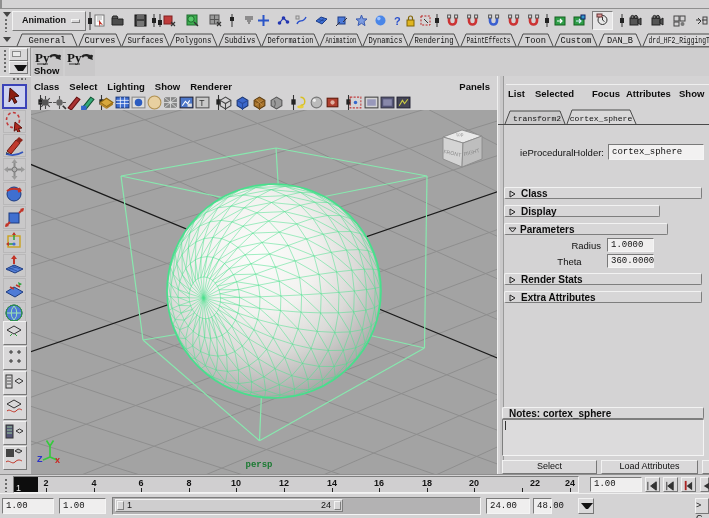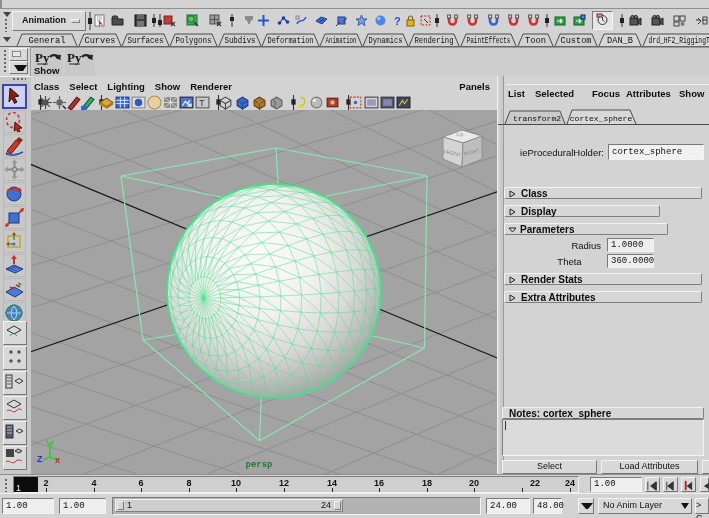--- a/index.html
+++ b/index.html
@@ -597,19 +597,18 @@
   <div class="abs fld" style="left:59px;top:4px;width:47px;height:16px;line-height:14px">1.00</div>
   <div class="abs bvI" style="left:112px;top:3px;width:369px;height:18px;background:#b3b2b3">
     <div class="abs bvO" style="left:2px;top:1px;width:228px;height:13px;background:#cfcecf">
       <div class="abs bvO" style="left:1px;top:1px;width:7px;height:9px;background:#d6d5d6"></div>
       <div class="abs" style="left:11px;top:0px;font-size:9px;color:#111">1</div>
       <div class="abs" style="right:11px;top:0px;font-size:9px;color:#111">24</div>
       <div class="abs bvO" style="right:1px;top:1px;width:7px;height:9px;background:#d6d5d6"></div>
     </div>
   </div>
   <div class="abs fld" style="left:486px;top:4px;width:44px;height:16px;line-height:14px">24.00</div>
-  <div class="abs fld" style="left:533px;top:4px;width:29px;height:16px;line-height:14px">48.00</div>
+  <div class="abs fld" style="left:533px;top:4px;width:19px;height:16px;line-height:14px">48.00</div>
   <div class="abs btn" style="left:578px;top:4px;width:16px;height:16px">
       <div style="margin:4px 0 0 2px;border-left:5px solid transparent;border-right:5px solid transparent;border-top:6px solid #111"></div>
     </div>
-  <div class="abs btn" style="left:598px;top:4px;width:94px;height:16px;font-size:9px;line-height:13px;padding-left:4px;color:#111">No Anim Layer<span class="abs" style="right:2px;top:4px;border-left:4.5px solid transparent;border-right:4.5px solid transparent;border-top:6px solid #111"></span></div>
   <div class="abs btn mono" style="left:695px;top:4px;width:14px;height:16px;font-size:9px;line-height:13px;color:#111">&gt; C</div>
 </div>
 
 </body></html>

